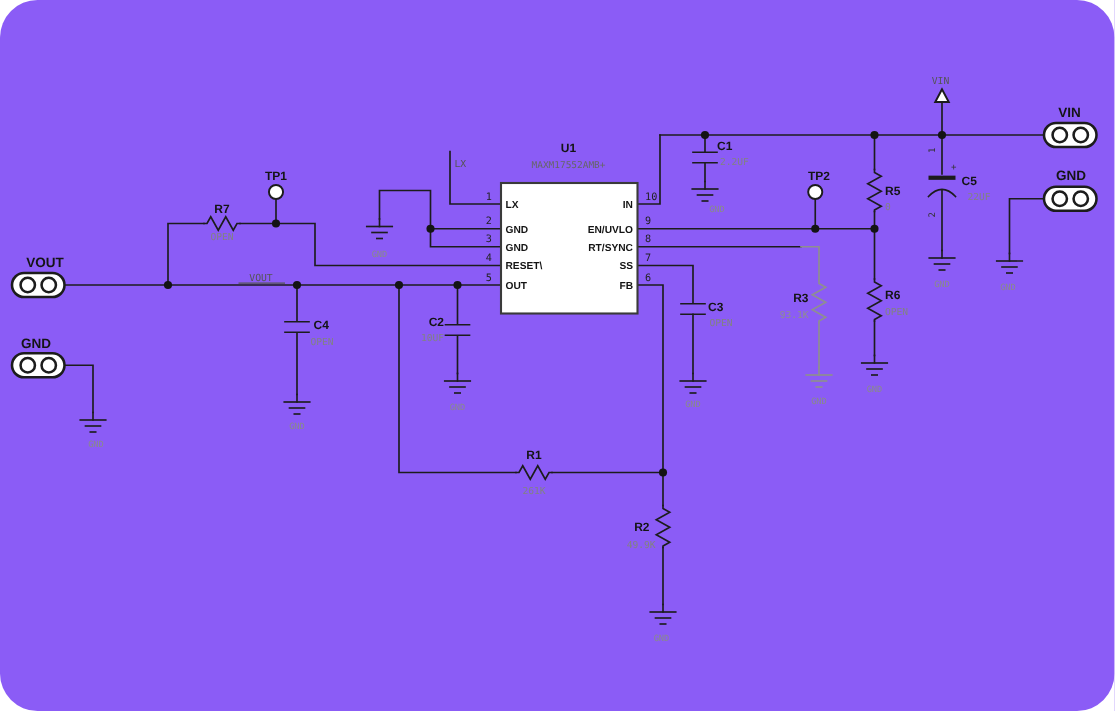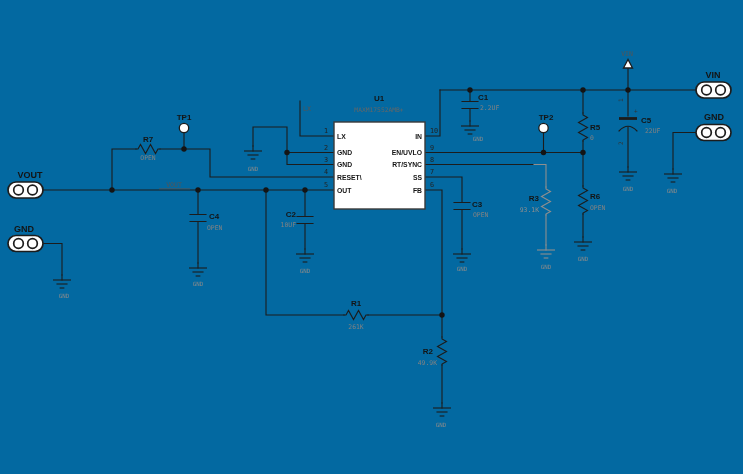--- a/index.html
+++ b/index.html
@@ -1,16 +1,16 @@
 <!DOCTYPE html>
 <html><head>
 <meta charset="utf-8">
 <style>
   html,body{margin:0;padding:0;background:#ffffff;}
-  .canvas{position:relative;width:743px;height:474px;background:#0369a1;overflow:hidden;}
+  .canvas{position:relative;width:743px;height:474px;background:#8b5cf6;overflow:hidden;border-radius:25px;}
   svg{display:block;}
   .wire{stroke:#1c1c1c;stroke-width:1.1;fill:none;stroke-linecap:square;}
   .thick{stroke:#1c1c1c;stroke-width:2.8;fill:none;}
   .gray .wire, .gwire{stroke:#8f8f8f;}
   .dot{fill:#141414;stroke:none;}
   .sym{stroke:#1c1c1c;stroke-width:1.3;fill:#ffffff;}
   .conn{stroke:#1c1c1c;stroke-width:1.7;fill:#ffffff;}
   text{font-family:"Liberation Sans",sans-serif;fill:#141414;}
   .ref{font-size:8px;font-weight:bold;}
   .val{font-family:"DejaVu Sans Mono",monospace;font-size:6.4px;fill:#828282;}

